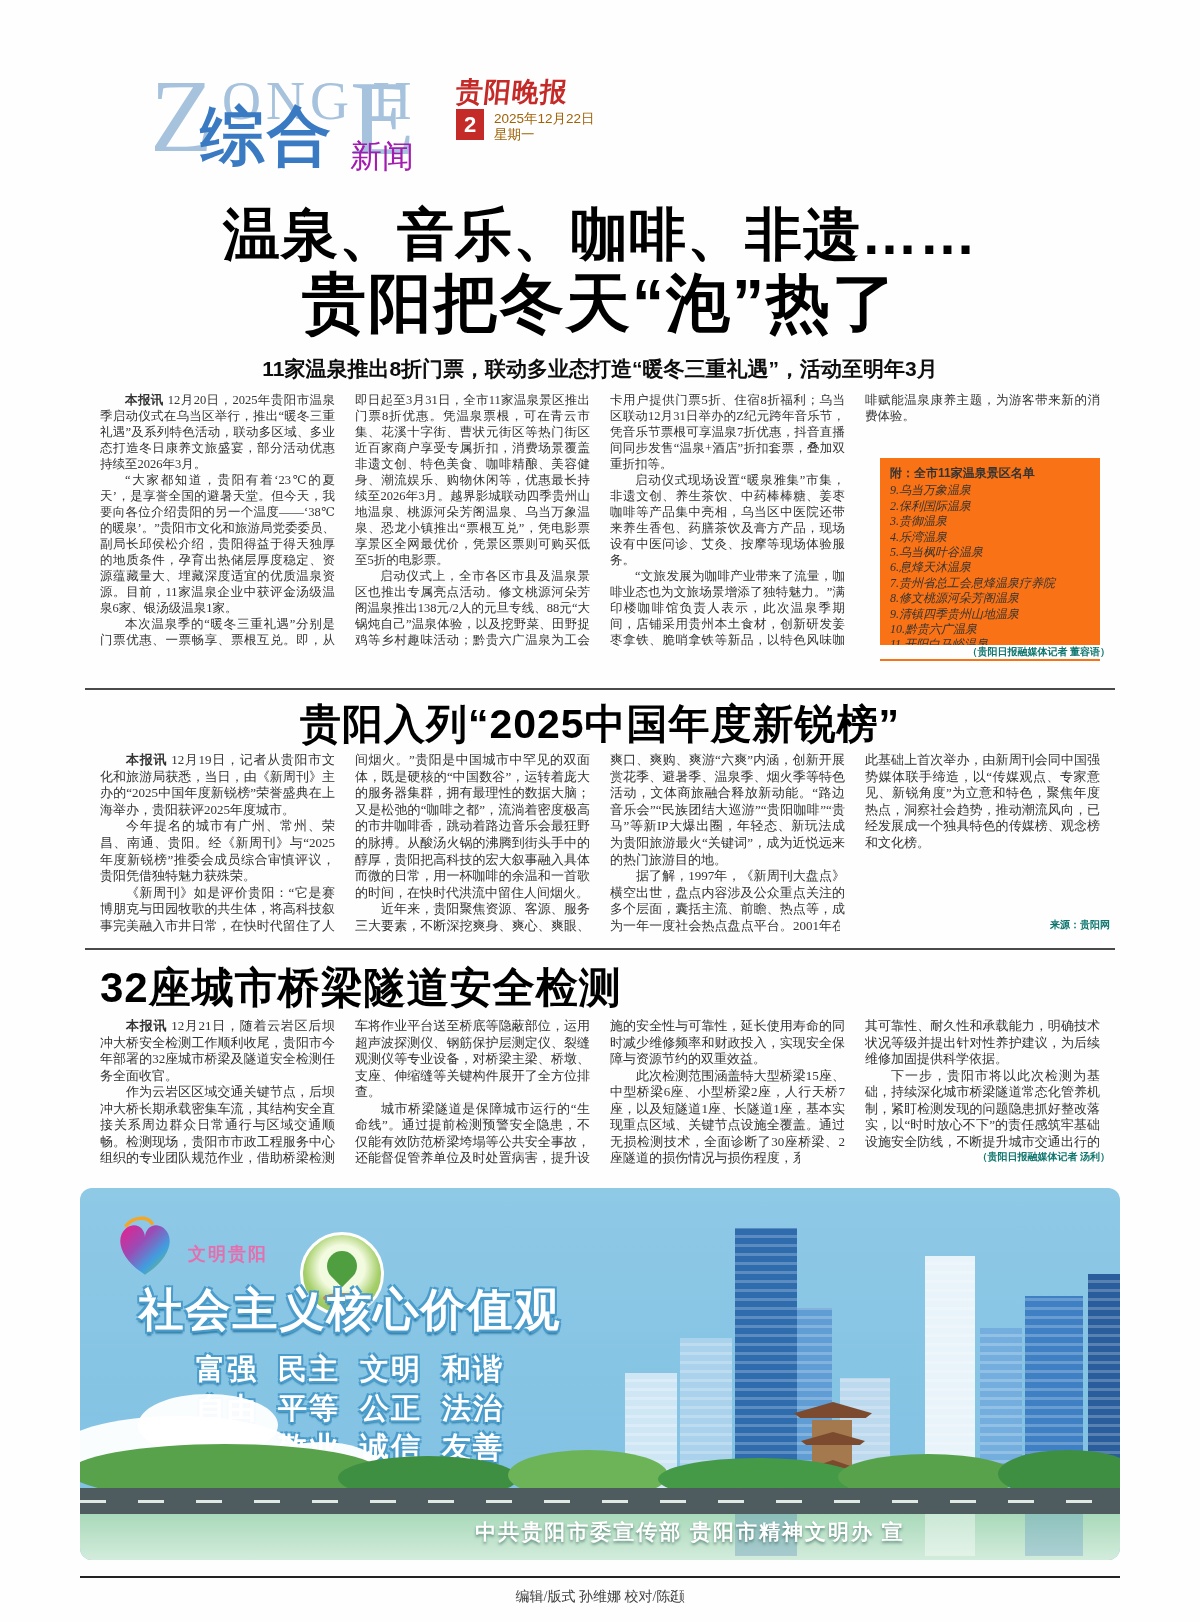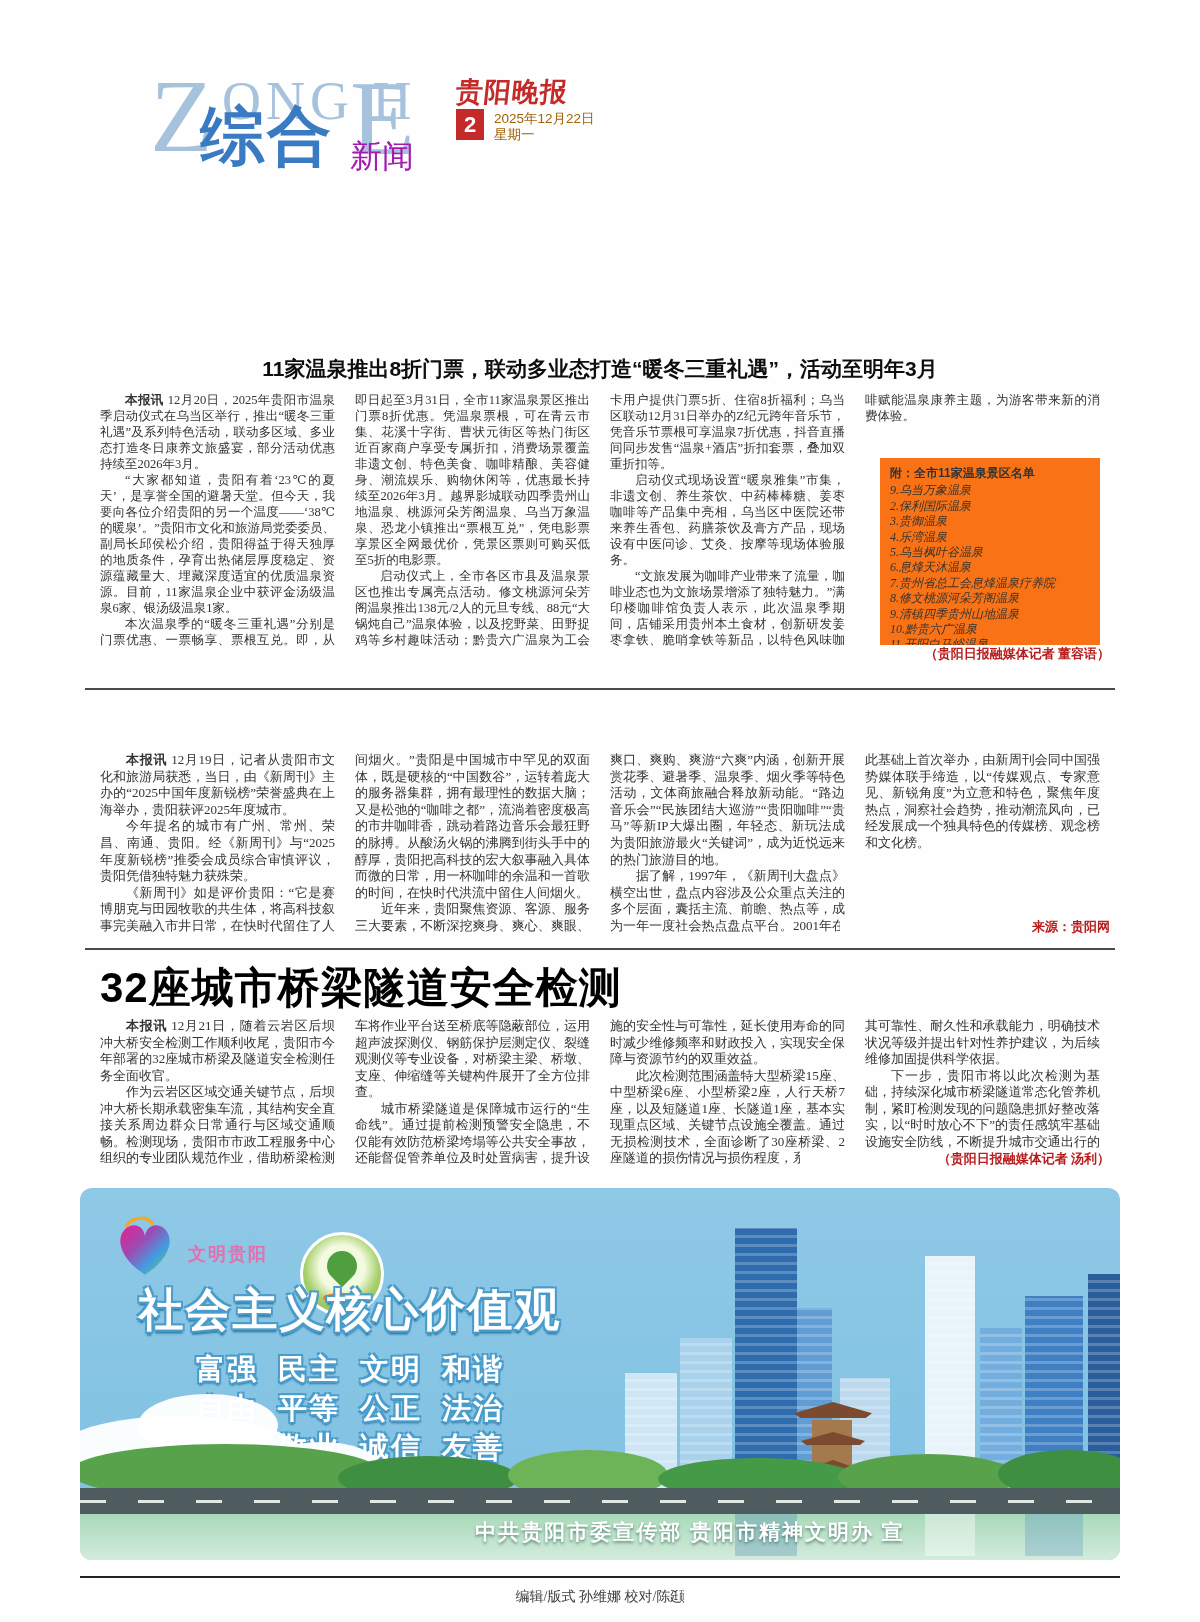--- a/index.html
+++ b/index.html
@@ -40,21 +40,21 @@
   .a1{top:392px;height:270px;font-size:12.5px;line-height:16px;}
   .a2{top:752px;height:186px;font-size:13px;line-height:16.6px;}
   .a3{top:1018px;height:152px;font-size:13px;line-height:16.5px;}
   .body-cols p{margin:0;text-indent:2em;}
   .dateline{font-weight:700;margin-right:4px;font-family:"Liberation Sans",sans-serif;}
 
   .list-box{position:absolute;left:880px;top:458px;width:200px;background:#f97316;padding:8px 10px;
             font-size:12px;line-height:15.4px;color:#333;font-style:italic;}
   .list-box .lb-title{font-weight:700;font-style:normal;font-family:"Liberation Sans",sans-serif;margin-bottom:2px;}
   .list-box div{white-space:nowrap;overflow:hidden;}
-  .byline{position:absolute;font-size:13px;color:#b91c1c;background:#fefefe;padding-left:10px;font-weight:700;}
+  .byline{position:absolute;font-size:10px;color:#0f766e;background:#fefefe;padding-left:10px;font-weight:700;}
   .by1{left:820px;top:645px;width:280px;text-align:right;}
   .by2{left:840px;top:918px;width:260px;text-align:right;}
   .by3{left:800px;top:1150px;width:300px;text-align:right;}
 
   
   .banner{position:absolute;left:80px;top:1188px;width:1040px;height:372px;border-radius:12px;overflow:hidden;
           background:linear-gradient(#8ec9e6,#7fc0e2);}
   .cloud{position:absolute;background:#fff;border-radius:50%;opacity:.96;}
   .banner-title{position:absolute;left:40px;top:92px;width:460px;text-align:center;font-size:45px;font-weight:900;
       color:#fff;font-family:"Liberation Sans",sans-serif;letter-spacing:2px;
@@ -102,20 +102,24 @@
     <div class="m-right">
       <div class="paper-name">贵阳晚报</div>
       <div class="page-num">2</div>
       <div class="m-date">
         <div>2025年12月22日</div>
         <div>星期一</div>
       </div>
     </div>
   </div>
 
+  <div class="headline1">
+    <div class="l1">温泉、音乐、咖啡、非遗……</div>
+    <div class="l2">贵阳把冬天“泡”热了</div>
+  </div>
   <div class="subhead">11家温泉推出8折门票，联动多业态打造“暖冬三重礼遇”，活动至明年3月</div>
 
   <div class="body-cols a1">
     <p><b class="dateline">本报讯</b><span>12月20日，2025年贵阳市温泉季启动仪式在乌当区举行，推出“暖冬三重礼遇”及系列特色活动，联动多区域、多业态打造冬日康养文旅盛宴，部分活动优惠持续至2026年3月。</span></p>
     <p>“大家都知道，贵阳有着‘23℃的夏天’，是享誉全国的避暑天堂。但今天，我要向各位介绍贵阳的另一个温度——‘38℃的暖泉’。”贵阳市文化和旅游局党委委员、副局长邱侯松介绍，贵阳得益于得天独厚的地质条件，孕育出热储层厚度稳定、资源蕴藏量大、埋藏深度适宜的优质温泉资源。目前，11家温泉企业中获评金汤级温泉6家、银汤级温泉1家。</p>
     <p>本次温泉季的“暖冬三重礼遇”分别是门票优惠、一票畅享、票根互兑。即，从即日起至3月31日，全市11家温泉景区推出门票8折优惠。凭温泉票根，可在青云市集、花溪十字街、曹状元街区等热门街区近百家商户享受专属折扣，消费场景覆盖非遗文创、特色美食、咖啡精酿、美容健身、潮流娱乐、购物休闲等，优惠最长持续至2026年3月。越界影城联动四季贵州山地温泉、桃源河朵芳阁温泉、乌当万象温泉、恐龙小镇推出“票根互兑”，凭电影票享景区全网最优价，凭景区票则可购买低至5折的电影票。</p>
     <p>启动仪式上，全市各区市县及温泉景区也推出专属亮点活动。修文桃源河朵芳阁温泉推出138元/2人的元旦专线、88元“大锅炖自己”温泉体验，以及挖野菜、田野捉鸡等乡村趣味活动；黔贵六广温泉为工会卡用户提供门票5折、住宿8折福利；乌当区联动12月31日举办的Z纪元跨年音乐节，凭音乐节票根可享温泉7折优惠，抖音直播间同步发售“温泉+酒店”折扣套票，叠加双重折扣等。</p>
     <p>启动仪式现场设置“暖泉雅集”市集，非遗文创、养生茶饮、中药棒棒糖、姜枣咖啡等产品集中亮相，乌当区中医院还带来养生香包、药膳茶饮及膏方产品，现场设有中医问诊、艾灸、按摩等现场体验服务。</p>
     <p>“文旅发展为咖啡产业带来了流量，咖啡业态也为文旅场景增添了独特魅力。”满印楼咖啡馆负责人表示，此次温泉季期间，店铺采用贵州本土食材，创新研发姜枣拿铁、脆哨拿铁等新品，以特色风味咖啡赋能温泉康养主题，为游客带来新的消费体验。</p>
   </div>
@@ -131,20 +135,21 @@
     <div>7.贵州省总工会息烽温泉疗养院</div>
     <div>8.修文桃源河朵芳阁温泉</div>
     <div>9.清镇四季贵州山地温泉</div>
     <div>10.黔贵六广温泉</div>
     <div>11.开阳白马峪温泉</div>
   </div>
   <div class="byline by1">（贵阳日报融媒体记者 董容语）</div>
 
   <div class="divider d1"></div>
 
+  <div class="headline2">贵阳入列“2025中国年度新锐榜”</div>
   <div class="body-cols a2">
     <p><b class="dateline">本报讯</b><span>12月19日，记者从贵阳市文化和旅游局获悉，当日，由《新周刊》主办的“2025中国年度新锐榜”荣誉盛典在上海举办，贵阳获评2025年度城市。</span></p>
     <p>今年提名的城市有广州、常州、荣昌、南通、贵阳。经《新周刊》与“2025年度新锐榜”推委会成员综合审慎评议，贵阳凭借独特魅力获殊荣。</p>
     <p>《新周刊》如是评价贵阳：“它是赛博朋克与田园牧歌的共生体，将高科技叙事完美融入市井日常，在快时代留住了人间烟火。”贵阳是中国城市中罕见的双面体，既是硬核的“中国数谷”，运转着庞大的服务器集群，拥有最理性的数据大脑；又是松弛的“咖啡之都”，流淌着密度极高的市井咖啡香，跳动着路边音乐会最狂野的脉搏。从酸汤火锅的沸腾到街头手中的醇厚，贵阳把高科技的宏大叙事融入具体而微的日常，用一杯咖啡的余温和一首歌的时间，在快时代洪流中留住人间烟火。</p>
     <p>近年来，贵阳聚焦资源、客源、服务三大要素，不断深挖爽身、爽心、爽眼、爽口、爽购、爽游“六爽”内涵，创新开展赏花季、避暑季、温泉季、烟火季等特色活动，文体商旅融合释放新动能。“路边音乐会”“民族团结大巡游”“贵阳咖啡”“贵马”等新IP大爆出圈，年轻态、新玩法成为贵阳旅游最火“关键词”，成为近悦远来的热门旅游目的地。</p>
     <p>据了解，1997年，《新周刊大盘点》横空出世，盘点内容涉及公众重点关注的多个层面，囊括主流、前瞻、热点等，成为一年一度社会热点盘点平台。2001年在此基础上首次举办，由新周刊会同中国强势媒体联手缔造，以“传媒观点、专家意见、新锐角度”为立意和特色，聚焦年度热点，洞察社会趋势，推动潮流风向，已经发展成一个独具特色的传媒榜、观念榜和文化榜。</p>
   </div>
   <div class="byline by2">来源：贵阳网</div>
 
   <div class="divider d2"></div>

